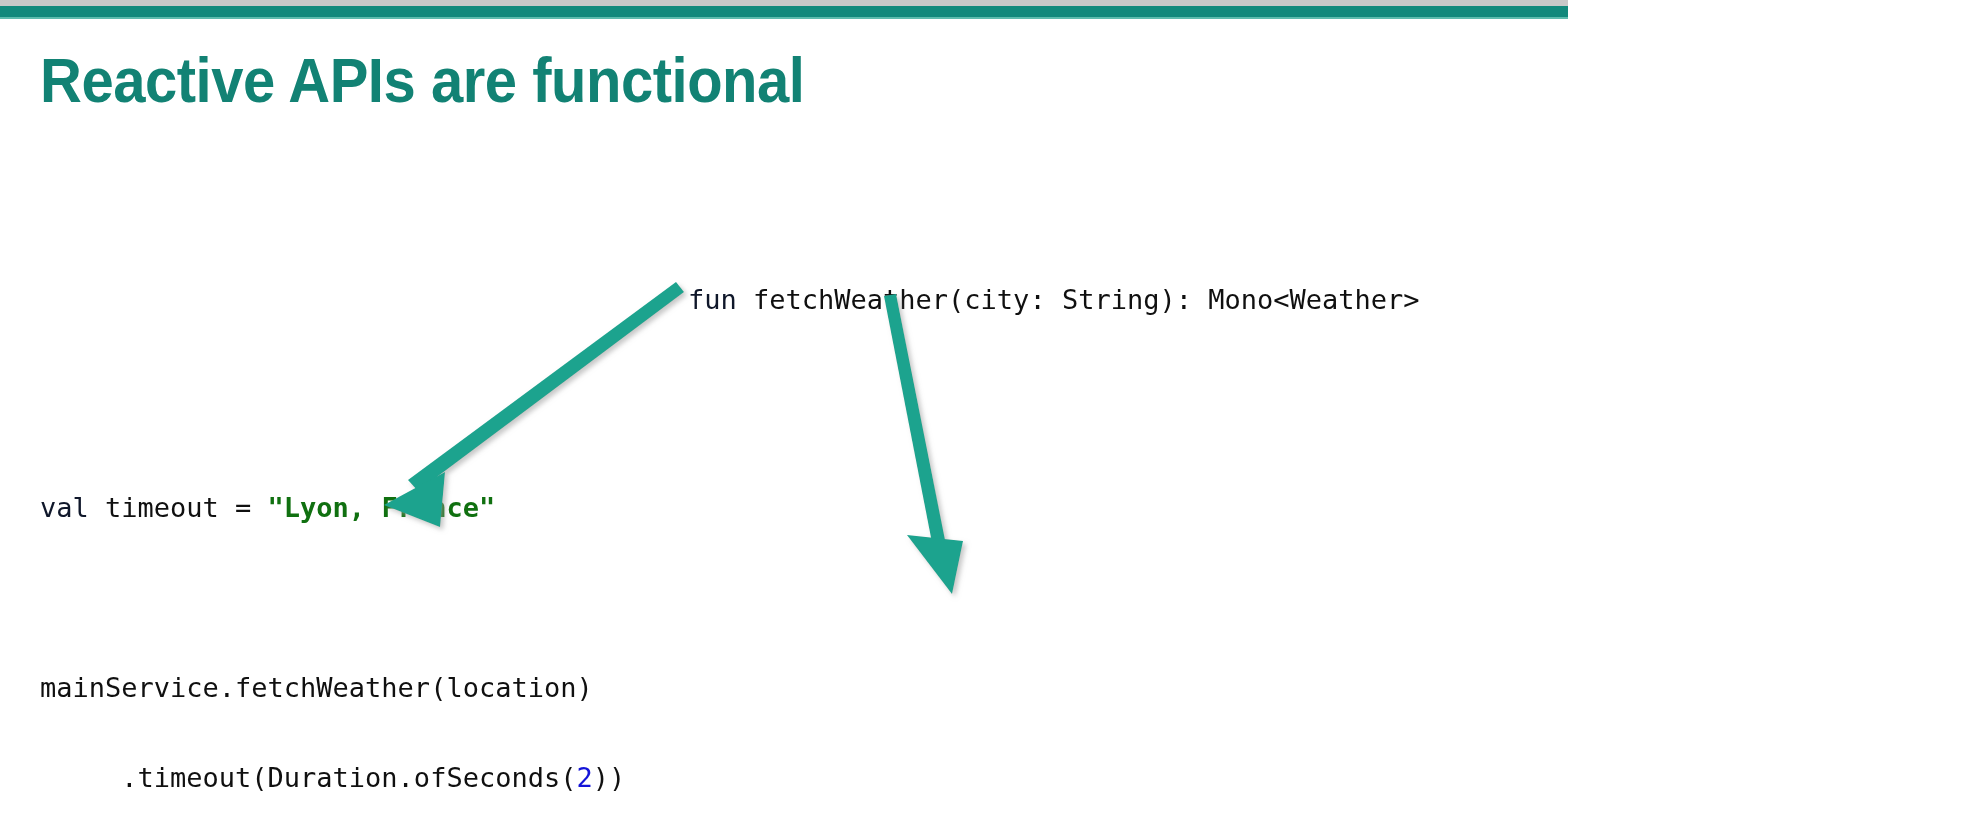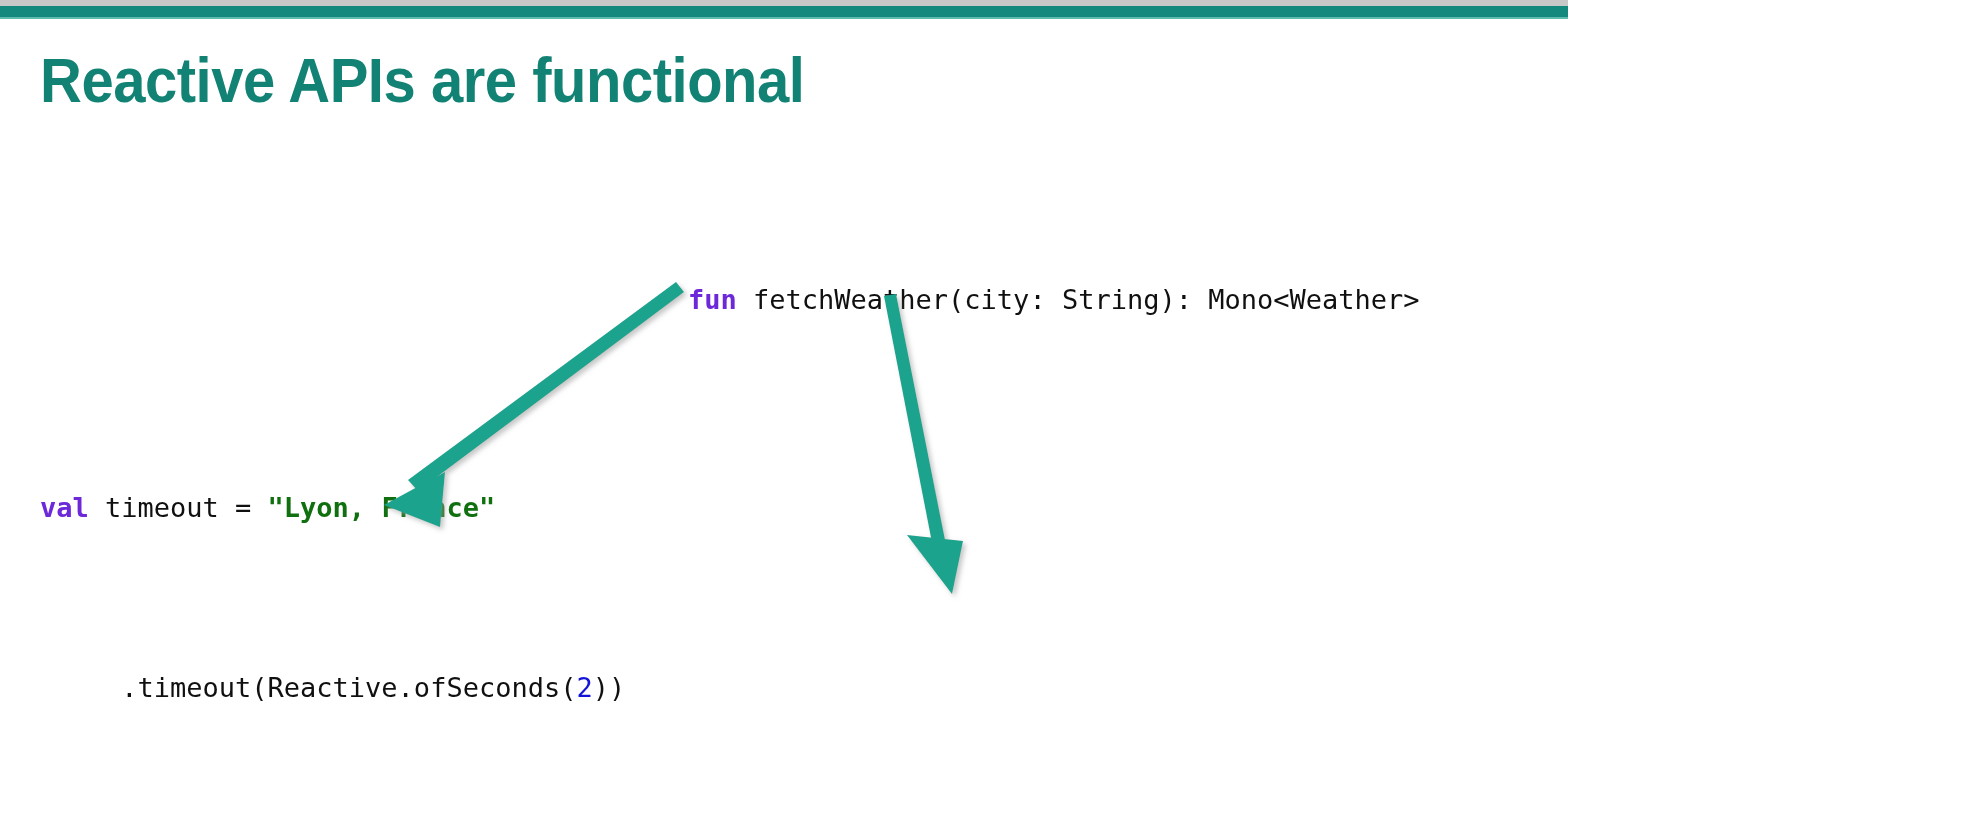--- a/index.html
+++ b/index.html
@@ -75,21 +75,21 @@
   .code .sig {
     display: block;
     margin-left: 648px;
     margin-bottom: 118px;
   }
   .code .blank {
     display: block;
     height: 45px;
   }
   .code .ln { display: block; }
-  .kw   { color: #6d28d9; font-weight: bold; }
+  .kw   { color: #0f172a; font-weight: normal; }
   .str  { color: #107010; font-weight: bold; }
   .num  { color: #1414d8; }
 
   
   .arrows {
     position: absolute;
     left: 0; top: 0;
     width: 1964px;
     height: 838px;
     pointer-events: none;
@@ -104,21 +104,22 @@
   <div class="accent-bar"></div>
   <div class="frame-top-edge"></div>
   <div class="frame-right"></div>
 
   <div class="title">Reactive APIs are functional</div>
 
   <div class="code">
 <span class="ln sig"><span class="kw">fun</span><span> fetchWeather(city: String): Mono&lt;Weather&gt;</span></span>
 <span class="ln"><span class="kw">val</span><span> timeout = </span><span class="str">"Lyon, France"</span></span>
 <span class="blank"></span>
-<span class="ln"><span>     .timeout(Reactive.ofSeconds(</span><span class="num">2</span><span>))</span></span>
+<span class="ln">mainService.fetchWeather(location)</span>
+<span class="ln"><span>     .timeout(Duration.ofSeconds(</span><span class="num">2</span><span>))</span></span>
 
 
 
 
   </div>
 
   <svg class="arrows" viewBox="0 0 1964 838">
     <defs>
       <filter id="softshadow" x="-30%" y="-30%" width="170%" height="170%">
         <feDropShadow dx="3" dy="3" stdDeviation="2.5" flood-color="#9a9a9a" flood-opacity="0.55"></feDropShadow>

